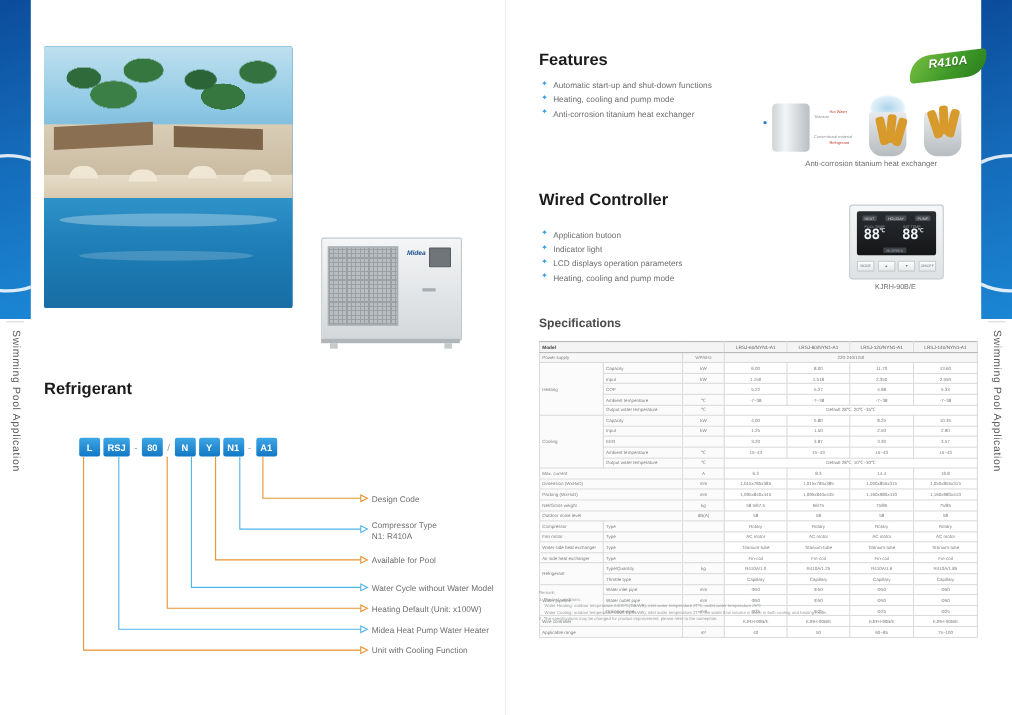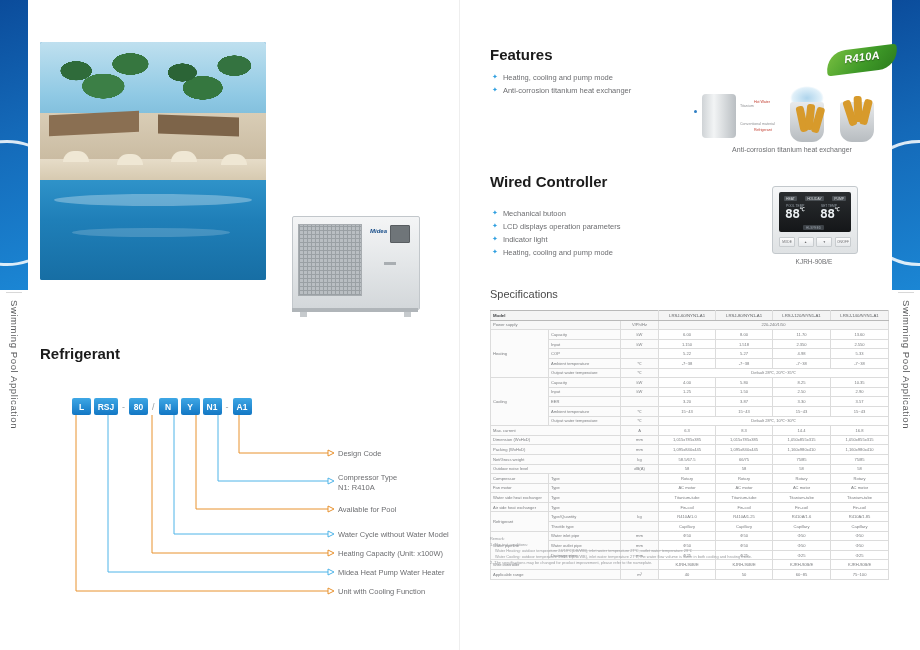--- a/index.html
+++ b/index.html
@@ -248,62 +248,66 @@
     <polygon points="300,135 306,138 300,141" fill="none" stroke="#e8922f" stroke-width="1"></polygon>
     <polygon points="300,154 306,157 300,160" fill="none" stroke="#4fb4e8" stroke-width="1"></polygon>
     <polygon points="300,173 306,176 300,179" fill="none" stroke="#e8922f" stroke-width="1"></polygon>
   </svg>
 
   <div class="callout-label" style="left:310px;top:449px">Design Code</div>
   <div class="callout-label" style="left:310px;top:473px;white-space:pre-line">Compressor Type
 N1: R410A</div>
   <div class="callout-label" style="left:310px;top:505px">Available for Pool</div>
   <div class="callout-label" style="left:310px;top:530px">Water Cycle without Water Model</div>
-  <div class="callout-label" style="left:310px;top:549px">Heating Capacity (Unit: x100W)</div>
+  <div class="callout-label" style="left:310px;top:549px">Heating Default (Unit: x100W)</div>
   <div class="callout-label" style="left:310px;top:568px">Midea Heat Pump Water Heater</div>
   <div class="callout-label" style="left:310px;top:587px">Unit with Cooling Function</div>
 </div>
 
 <div class="right-page">
 
   <h2 class="sec" style="position:absolute;left:30px;top:46px">Features</h2>
 
   <ul class="feat-list" style="position:absolute;left:32px;top:72px;width:230px">
     <li>
         <span class="bullet">✦</span>
+        <span>Automatic start-up and shut-down functions</span>
+      </li>
+    <li>
+        <span class="bullet">✦</span>
         <span>Heating, cooling and pump mode</span>
       </li>
     <li>
         <span class="bullet">✦</span>
         <span>Anti-corrosion titanium heat exchanger</span>
       </li>
   </ul>
 
   <h2 class="sec" style="position:absolute;left:30px;top:173px">Wired Controller</h2>
 
   <ul class="feat-list" style="position:absolute;left:32px;top:208px;width:220px">
     <li>
         <span class="bullet">✦</span>
-        <span>Mechanical butoon</span>
+        <span>Application butoon</span>
+      </li>
+    <li>
+        <span class="bullet">✦</span>
+        <span>Indicator light</span>
       </li>
     <li>
         <span class="bullet">✦</span>
         <span>LCD displays operation parameters</span>
       </li>
     <li>
         <span class="bullet">✦</span>
-        <span>Indicator light</span>
-      </li>
-    <li>
-        <span class="bullet">✦</span>
         <span>Heating, cooling and pump mode</span>
       </li>
   </ul>
 
-  <h2 class="sec" style="position:absolute;left:30px;top:288px;font-size:11px;font-weight:normal;color:#4a4a4a">Specifications</h2>
+  <h2 class="sec" style="position:absolute;left:30px;top:288px;font-size:11px;font-weight:bold;color:#4a4a4a">Specifications</h2>
 </div>
 
 <div class="r410a">
   <div class="leaf"></div>
   <div class="r410a-txt">R410A</div>
 </div>
 
 <div class="hx-illus">
   <div class="hx-dot" style="left:0px;top:30px"></div>
   <div class="hx-tube"></div>

